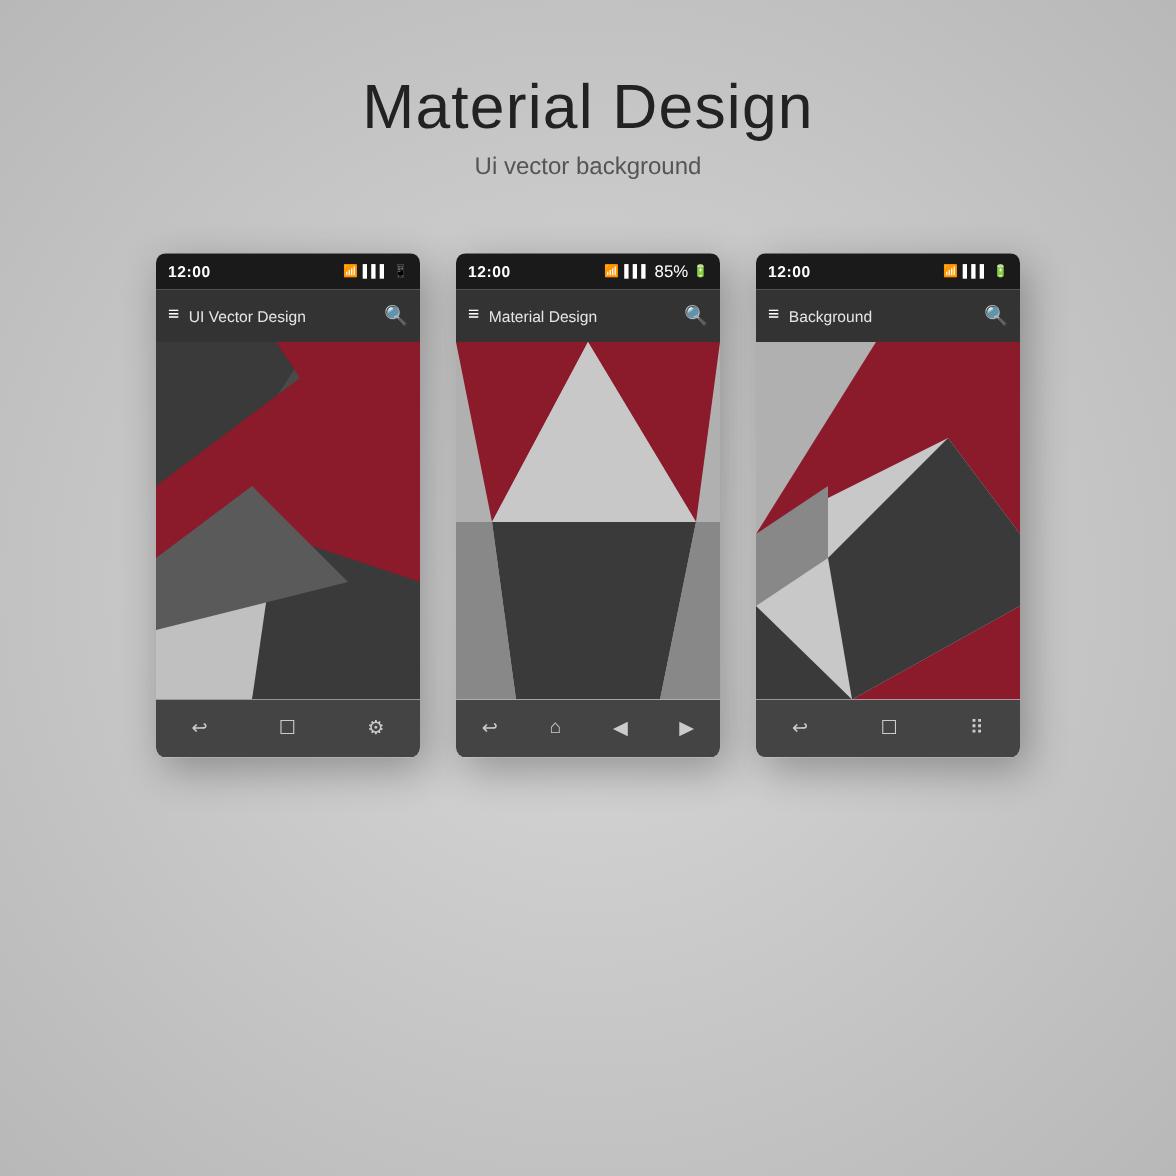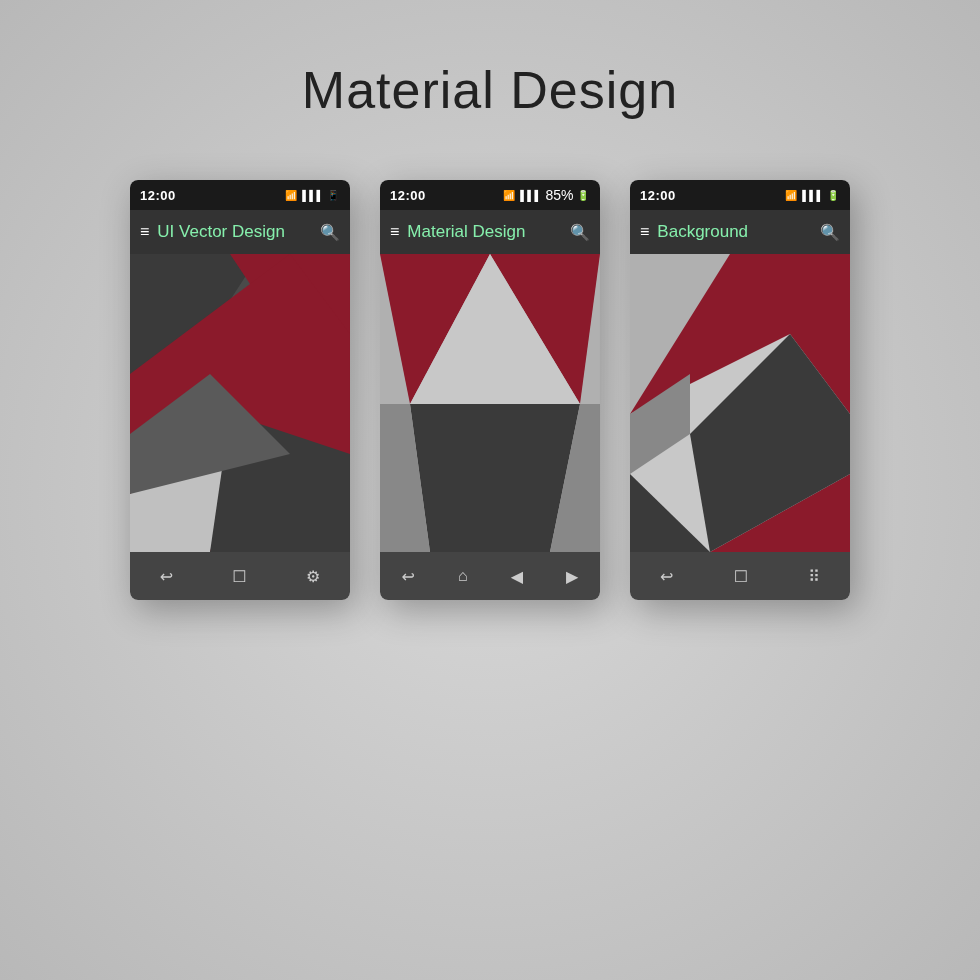--- a/index.html
+++ b/index.html
@@ -108,22 +108,22 @@
       gap: 8px;
     }
 
     .hamburger-icon {
       color: #fff;
       font-size: 16px;
       line-height: 1;
     }
 
     .app-bar-title {
-      color: #86efac;
-      font-size: 17px;
+      color: #e5e5e5;
+      font-size: 13px;
       font-weight: 400;
     }
 
     .search-icon {
       color: #fff;
       font-size: 16px;
     }
 
     
     .content-area {
@@ -145,20 +145,21 @@
     .nav-icon {
       color: #ccc;
       font-size: 16px;
     }
   </style>
 </head>
 <body>
 
 <div class="header-section">
   <h1 class="main-title">Material Design</h1>
+  <p class="sub-title">Ui vector background</p>
 </div>
 
 <div class="phones-container">
 
   <div class="phone" style="box-shadow: 6px 10px 35px rgba(0,0,0,0.3);">
     <div class="status-bar">
       <span class="status-time">12:00</span>
       <div class="status-icons">
         <span class="status-icon">📶</span>
         <span class="status-icon">▌▌▌</span>

